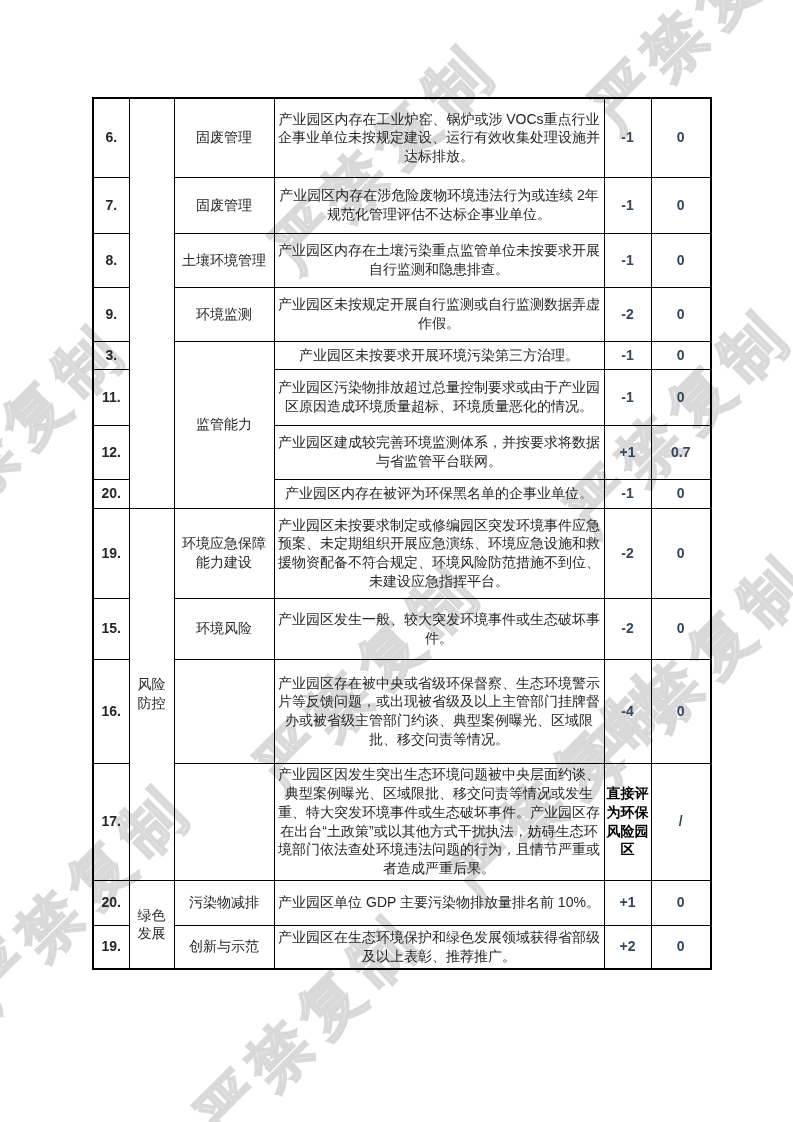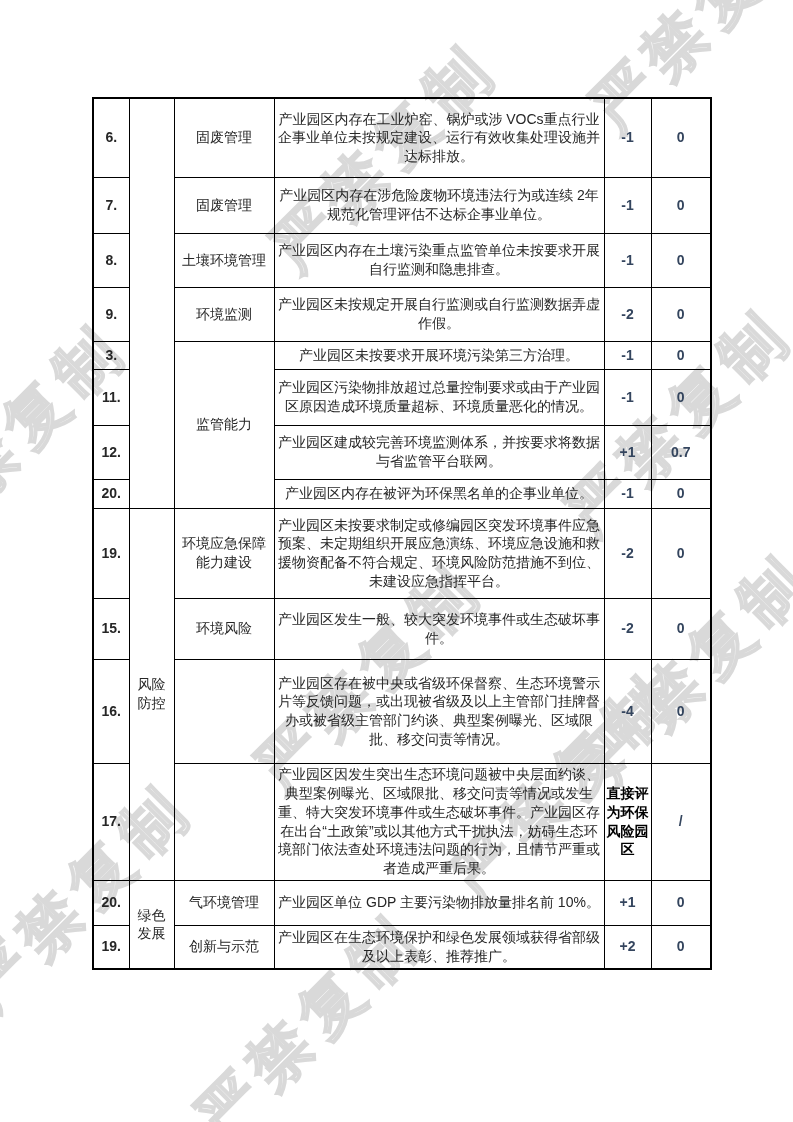--- a/index.html
+++ b/index.html
@@ -158,21 +158,21 @@
       <tr style="height:117px">
         <td class="num">17.</td>
         <td class="sub"></td>
         <td class="desc">产业园区因发生突出生态环境问题被中央层面约谈、典型案例曝光、区域限批、移交问责等情况或发生重、特大突发环境事件或生态破坏事件。产业园区存在出台“土政策”或以其他方式干扰执法，妨碍生态环境部门依法查处环境违法问题的行为，且情节严重或者造成严重后果。</td>
         <td class="score-cjk">直接评为环保风险园区</td>
         <td class="score-cell">/</td>
       </tr>
       <tr style="height:45px">
         <td class="num">20.</td>
         <td class="cat" rowspan="2">绿色发展</td>
-        <td class="sub">气环境管理</td>
+        <td class="sub">污染物减排</td>
         <td class="desc">产业园区单位 GDP 主要污染物排放量排名前 10%。</td>
         <td class="score-cell">+1</td>
         <td class="score-cell">0</td>
       </tr>
       <tr style="height:44px">
         <td class="num">19.</td>
         <td class="sub">创新与示范</td>
         <td class="desc">产业园区在生态环境保护和绿色发展领域获得省部级及以上表彰、推荐推广。</td>
         <td class="score-cell">+2</td>
         <td class="score-cell">0</td>

